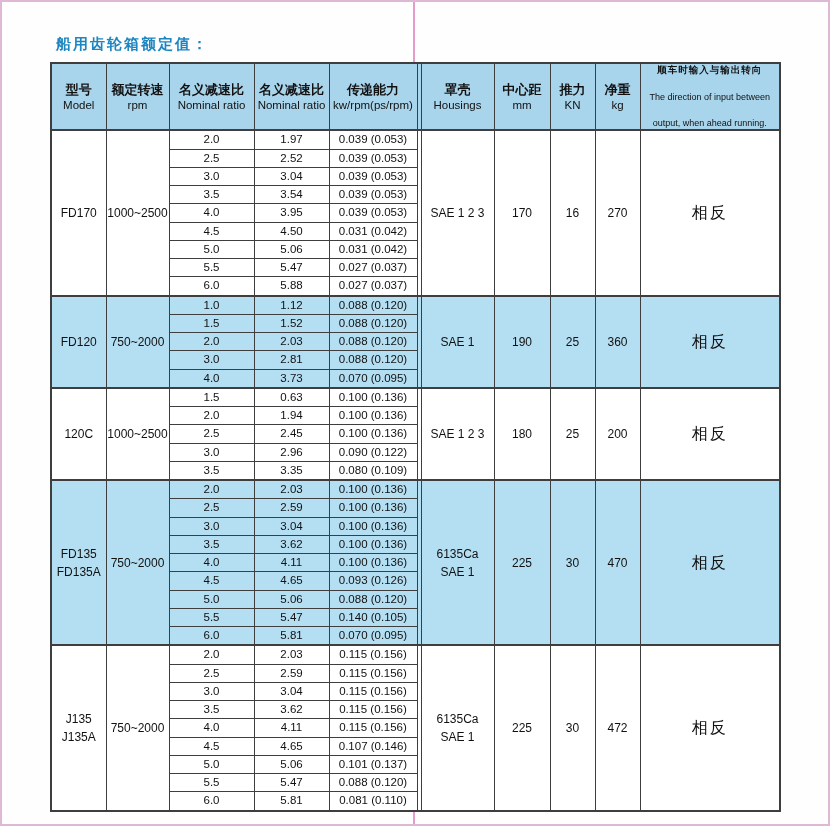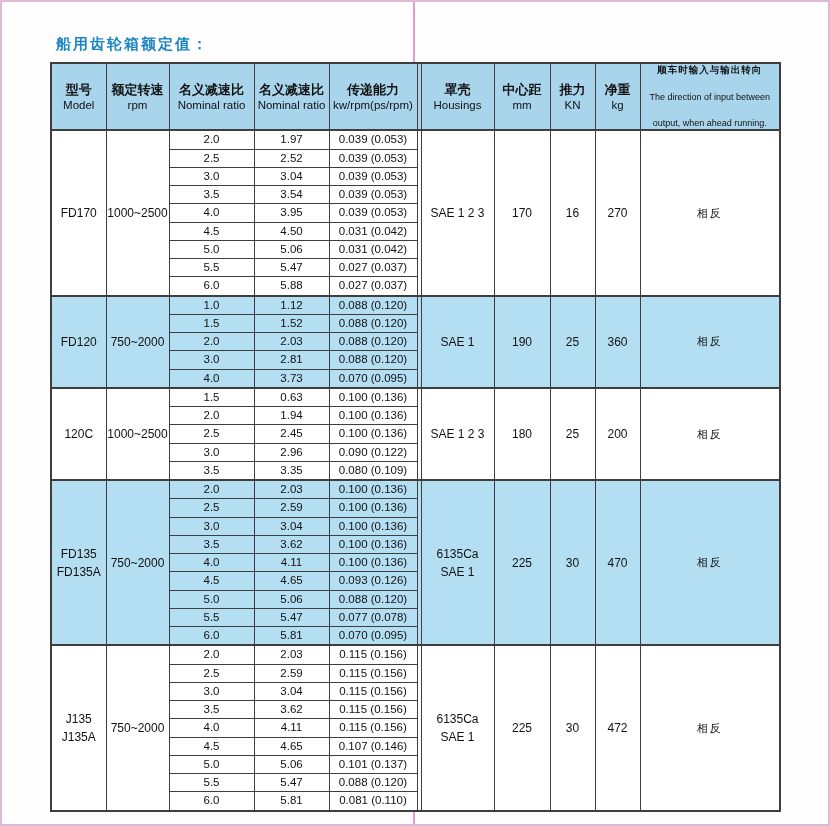--- a/index.html
+++ b/index.html
@@ -42,21 +42,21 @@
   .h-zh{font-size:13px;font-weight:bold;font-family:Liberation Sans, sans-serif;line-height:1.35;}
   .h-en{font-size:11.5px;font-weight:normal;line-height:1.2;}
   .dir-h .h-zh{font-size:9.5px;letter-spacing:1px;}
   .dir-h .h-en{font-size:9px;line-height:1.25;margin-top:15px;}
   .ratings tbody tr{height:17.2px;}
   .ratings tbody td{font-size:11.5px;line-height:1.25;}
   .ratings tbody td div{line-height:1.5;}
   .ratings tbody tr.group-first td{border-top:2.5px solid var(--c-border);}
   .ratings td.hl{background:var(--c-hl-bg);}
   .ratings td.gap{padding:0;}
-  .ratings td.dir-cell{font-size:11px;letter-spacing:2px;font-family:"Liberation Serif","DejaVu Serif",serif;}
+  .ratings td.dir-cell{font-size:16px;letter-spacing:2px;font-family:"Liberation Serif","DejaVu Serif",serif;}
   .ratings td.model-cell,.ratings td.speed-cell,.ratings td.housing-cell,
   .ratings td.center-cell,.ratings td.thrust-cell,.ratings td.weight-cell{font-size:12px;}
 </style>
 </head>
 <body>
 
 <div class="page">
   <div class="fold-line"></div>
   <h1 class="page-title">船用齿轮箱额定值：</h1>
 
@@ -498,21 +498,21 @@
           </td>
         </tr>
         <tr>
           <td class=" hl">
             <div>5.5</div>
           </td>
           <td class=" hl">
             <div>5.47</div>
           </td>
           <td class=" hl">
-            <div>0.077 (0.078)</div>
+            <div>0.140 (0.105)</div>
           </td>
         </tr>
         <tr>
           <td class=" hl">
             <div>6.0</div>
           </td>
           <td class=" hl">
             <div>5.81</div>
           </td>
           <td class=" hl">

